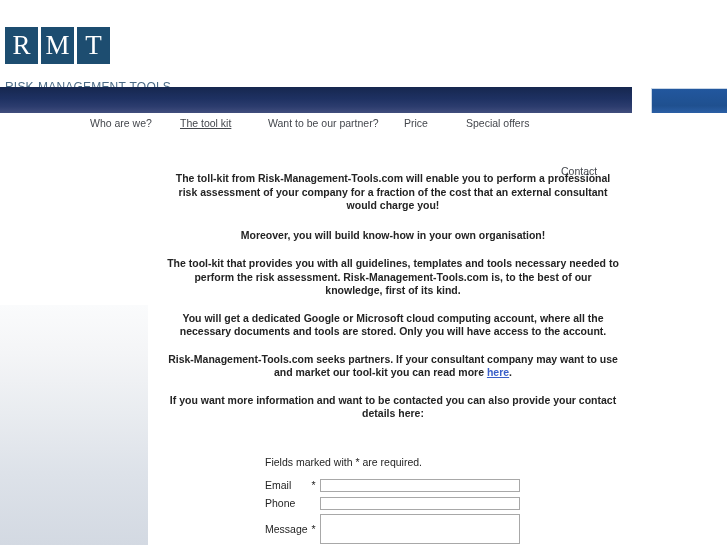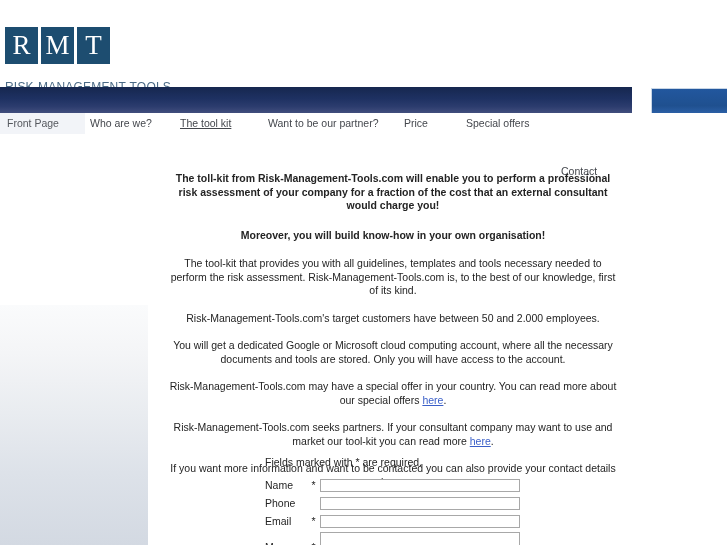--- a/index.html
+++ b/index.html
@@ -128,20 +128,21 @@
     left: 167px;
     top: 172px;
     width: 452px;
     text-align: center;
   }
   #content p {
     margin: 0 0 14px 0;
     font-size: 10.5px;
     line-height: 13.5px;
     color: #242424;
+    font-weight: bold;
   }
   #content p.lead {
     font-weight: 700;
     margin-bottom: 16px;
   }
   #content p.lead-single {
     font-weight: 700;
     margin-bottom: 15px;
   }
   #content a.inline-link {
@@ -224,69 +225,59 @@
     </div>
     <div id="logo-tagline">RISK-MANAGEMENT-TOOLS</div>
   </div>
 </div>
 
 <div id="band-main"></div>
 <div id="band-right"></div>
 
 <div id="nav">
   <ul id="nav-list">
-    <li class="active" style="left:0px;">Front Page</li>
     <li style="left:90px;">Who are we?</li>
     <li style="left:180px;text-decoration:underline;">The tool kit</li>
     <li style="left:268px;">Want to be our partner?</li>
     <li style="left:404px;">Price</li>
     <li style="left:466px;">Special offers</li>
     <li style="left:561px;margin-top:48px;">Contact</li>
   </ul>
 </div>
 
 <div id="sidebar-panel"></div>
 
 <div id="content">
   <p class="lead">The toll-kit from Risk-Management-Tools.com will enable you to perform a professional risk assessment of your company for a fraction of the cost that an external consultant would charge you!</p>
   <p class="lead-single">Moreover, you will build know-how in your own organisation!</p>
   <p>The tool-kit that provides you with all guidelines, templates and tools necessary needed to perform the risk assessment. Risk-Management-Tools.com is, to the best of our knowledge, first of its kind.</p>
-  <p>Risk-Management-Tools.com's target customers have between 50 and 2.000 employees.</p>
   <p>You will get a dedicated Google or Microsoft cloud computing account, where all the necessary documents and tools are stored. Only you will have access to the account.</p>
-  <p><span>Risk-Management-Tools.com may have a special offer in your country. You can read more about our special offers </span><a href="#" class="inline-link">here</a><span>.</span></p>
   <p><span>Risk-Management-Tools.com seeks partners. If your consultant company may want to use and market our tool-kit you can read more </span><a href="#" class="inline-link">here</a><span>.</span></p>
   <p>If you want more information and want to be contacted you can also provide your contact details here:</p>
 </div>
 
 <div id="contact-form">
   <div id="form-note">Fields marked with * are required.</div>
   <table id="form-table">
     <tbody>
       <tr>
-        <td class="label-cell">Name</td>
+        <td class="label-cell">Email</td>
         <td class="req-cell">*</td>
         <td class="field-cell">
           <input class="text-field" type="text" placeholder="" style="">
         </td>
       </tr>
       <tr>
         <td class="label-cell">Phone</td>
         <td class="req-cell"></td>
         <td class="field-cell">
           <input class="text-field" type="text" placeholder="" style="">
         </td>
       </tr>
       <tr>
-        <td class="label-cell">Email</td>
-        <td class="req-cell">*</td>
-        <td class="field-cell">
-          <input class="text-field" type="text" placeholder="" style="">
-        </td>
-      </tr>
-      <tr>
         <td class="label-cell">Message</td>
         <td class="req-cell">*</td>
         <td class="field-cell">
           <textarea class="textarea-field" placeholder="" style=""></textarea>
         </td>
       </tr>
     </tbody>
   </table>
 </div>
 

